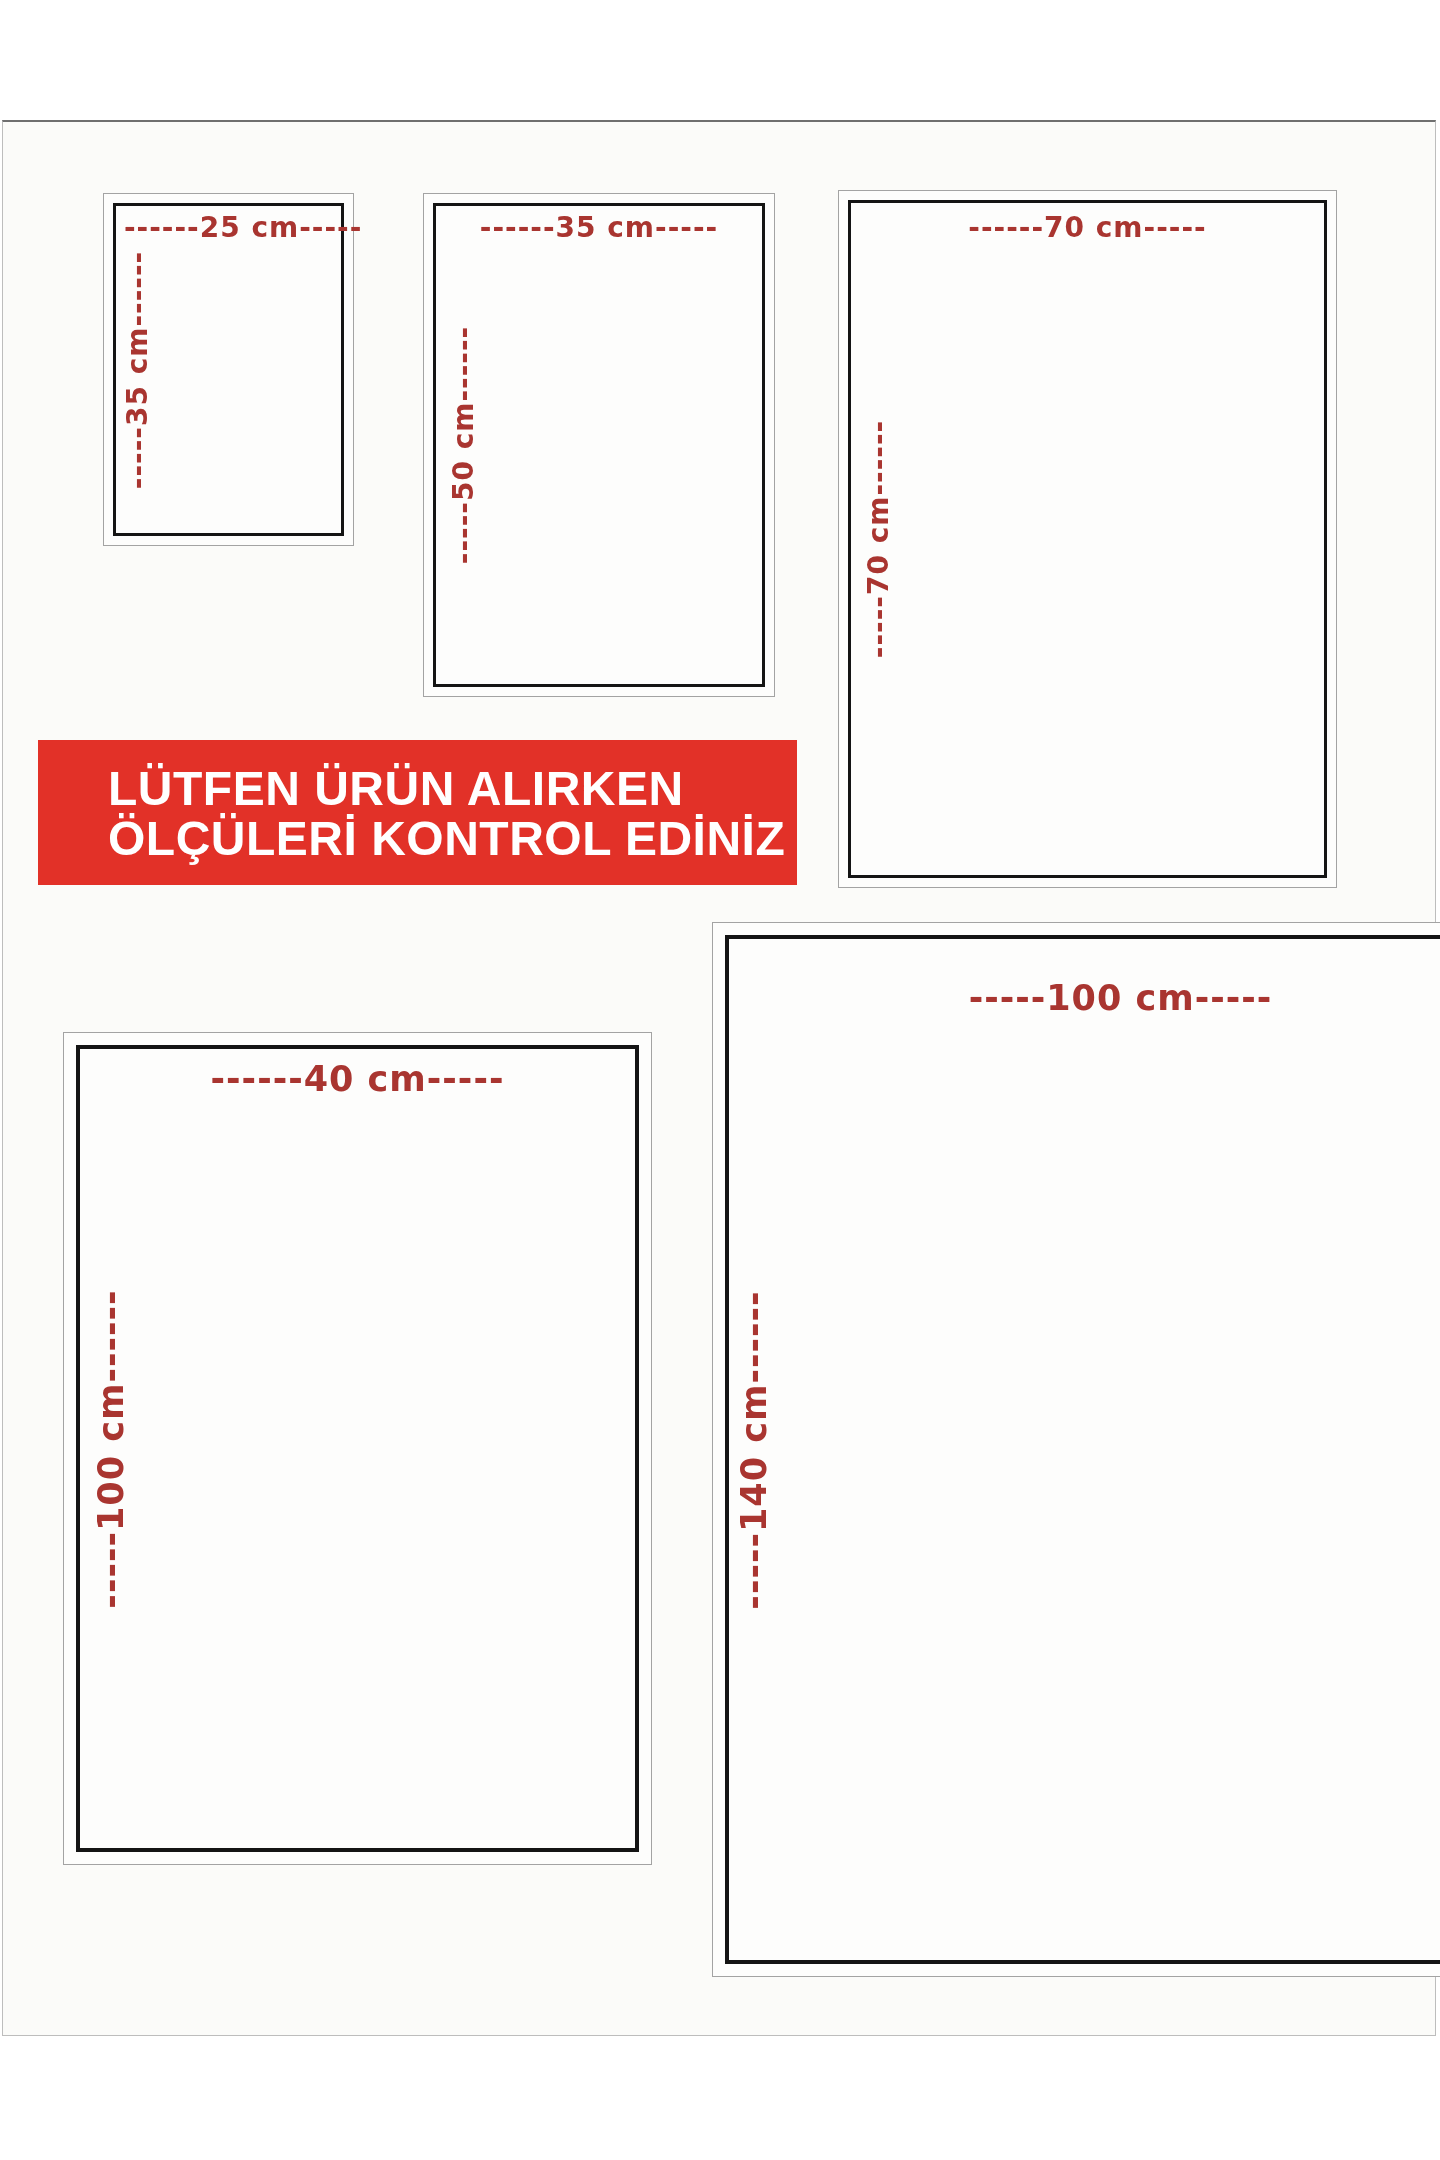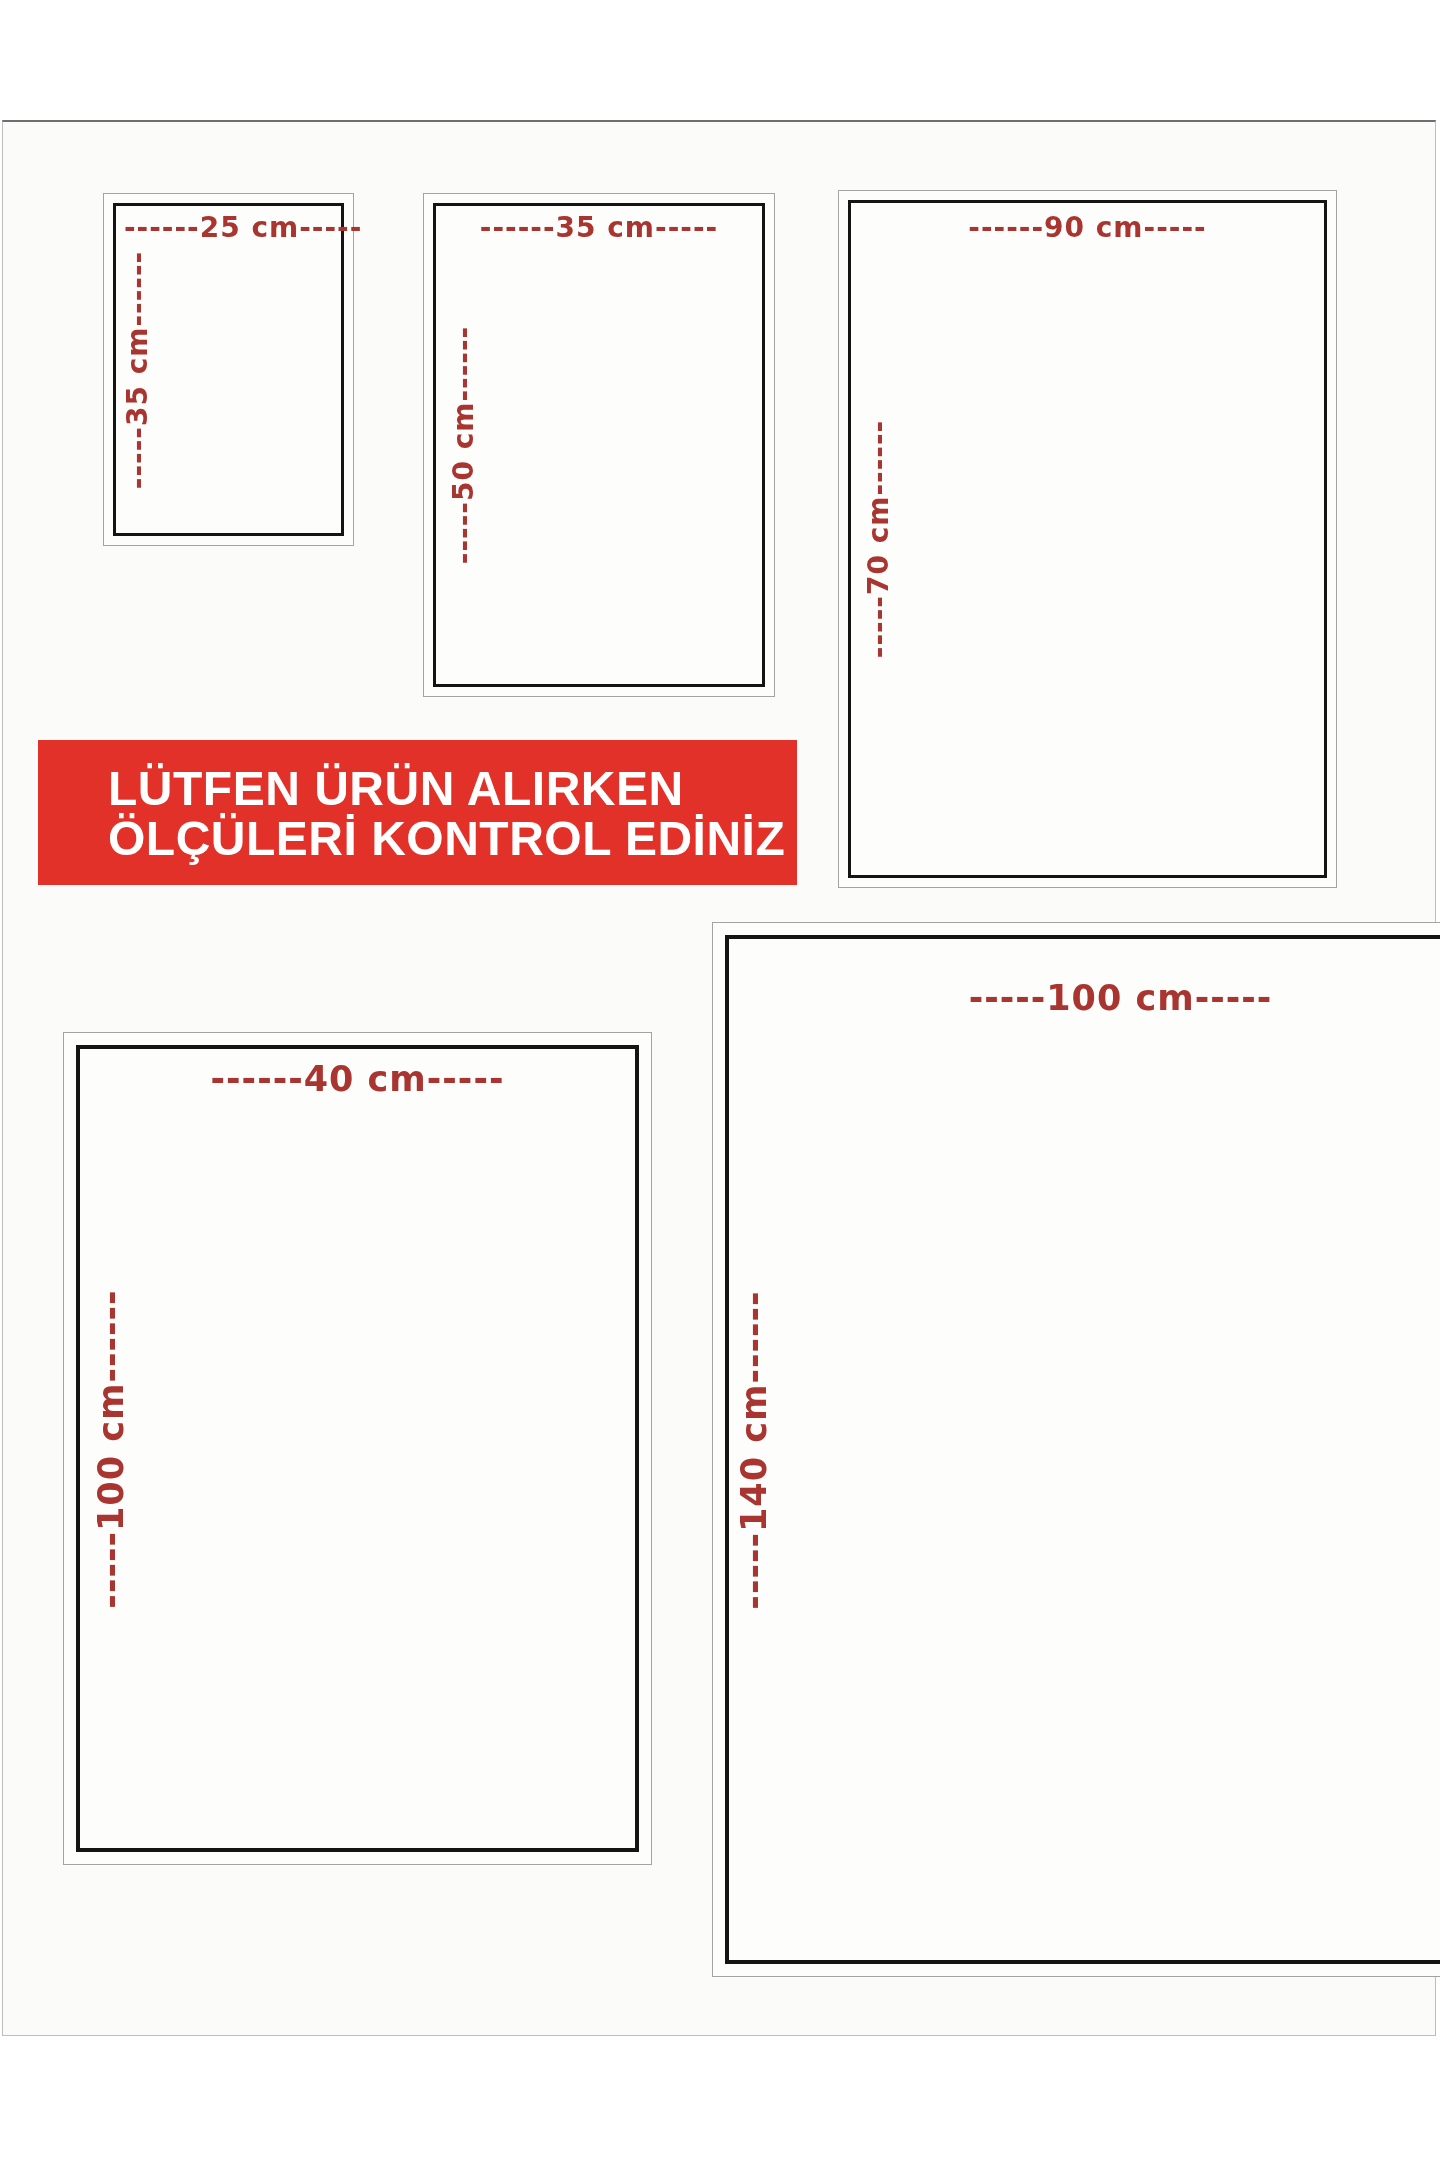--- a/index.html
+++ b/index.html
@@ -84,21 +84,21 @@
 </div>
 
 <div class="size-box b2">
   <div class="inner"></div>
   <div class="h-label">------35 cm-----</div>
   <div class="v-label">-----50 cm------</div>
 </div>
 
 <div class="size-box b3">
   <div class="inner"></div>
-  <div class="h-label">------90 cm-----</div>
+  <div class="h-label">------70 cm-----</div>
   <div class="v-label">-----70 cm------</div>
 </div>
 
 <div class="size-box b4">
   <div class="inner"></div>
   <div class="h-label">------40 cm-----</div>
   <div class="v-label">-----100 cm------</div>
 </div>
 
 <div class="size-box b5">

